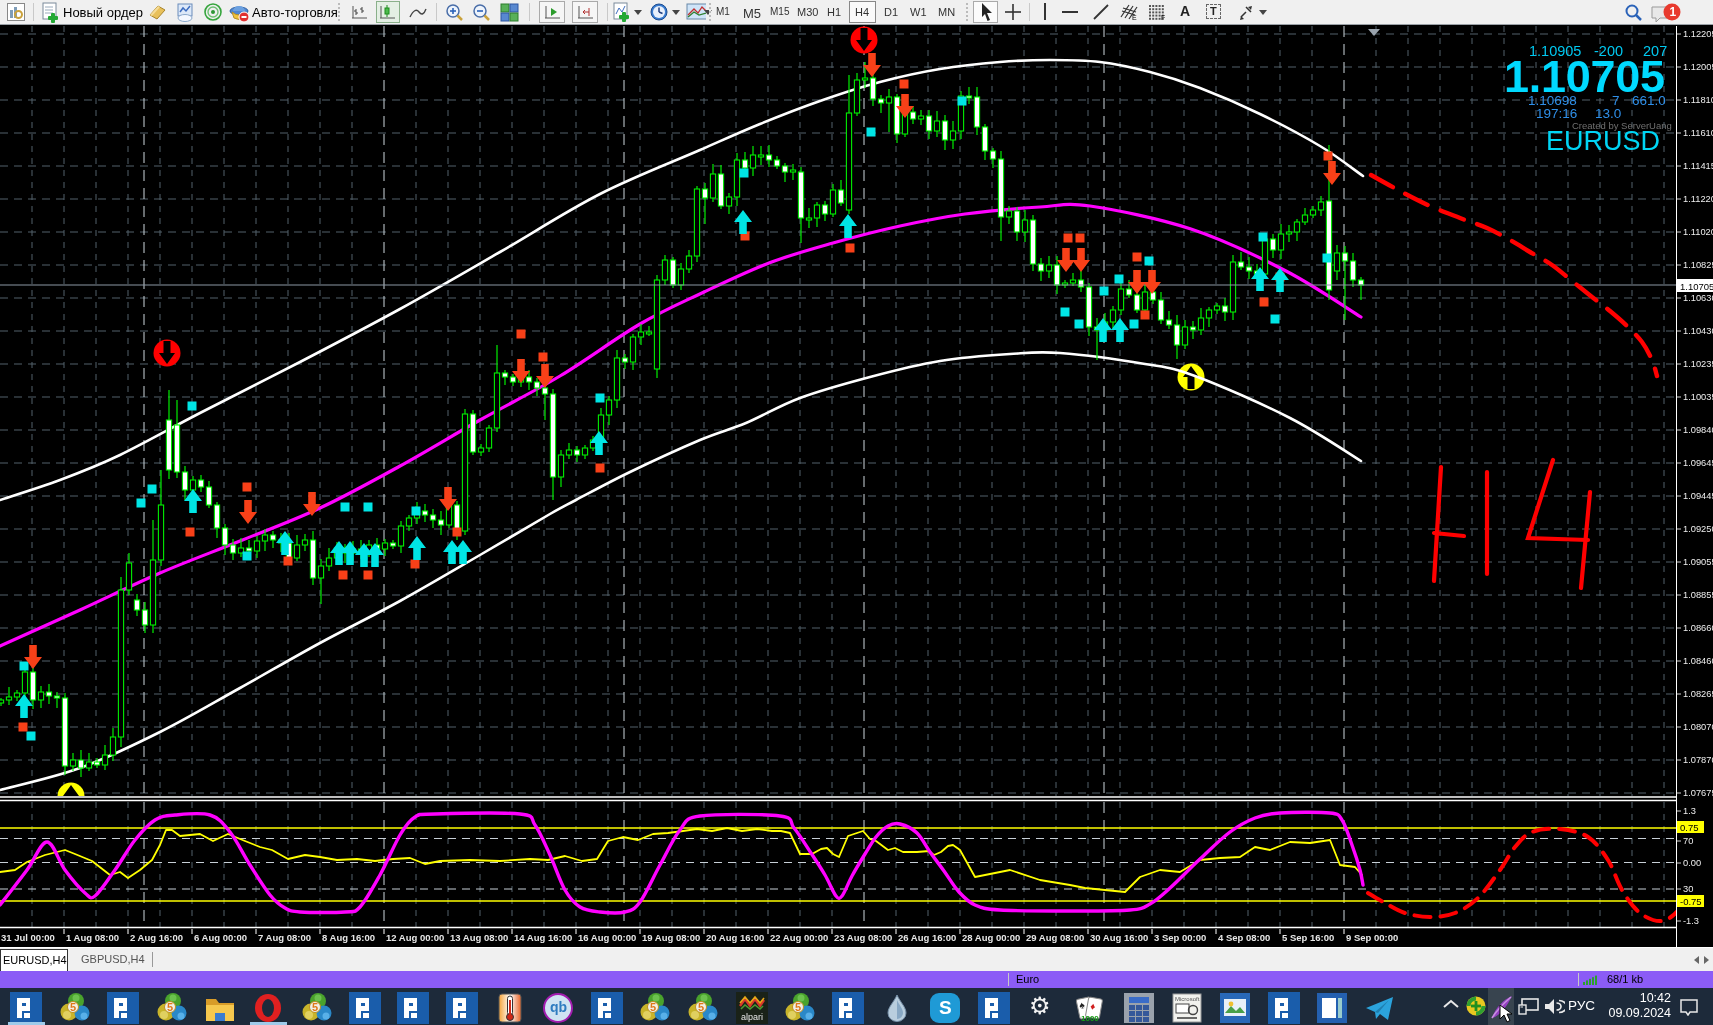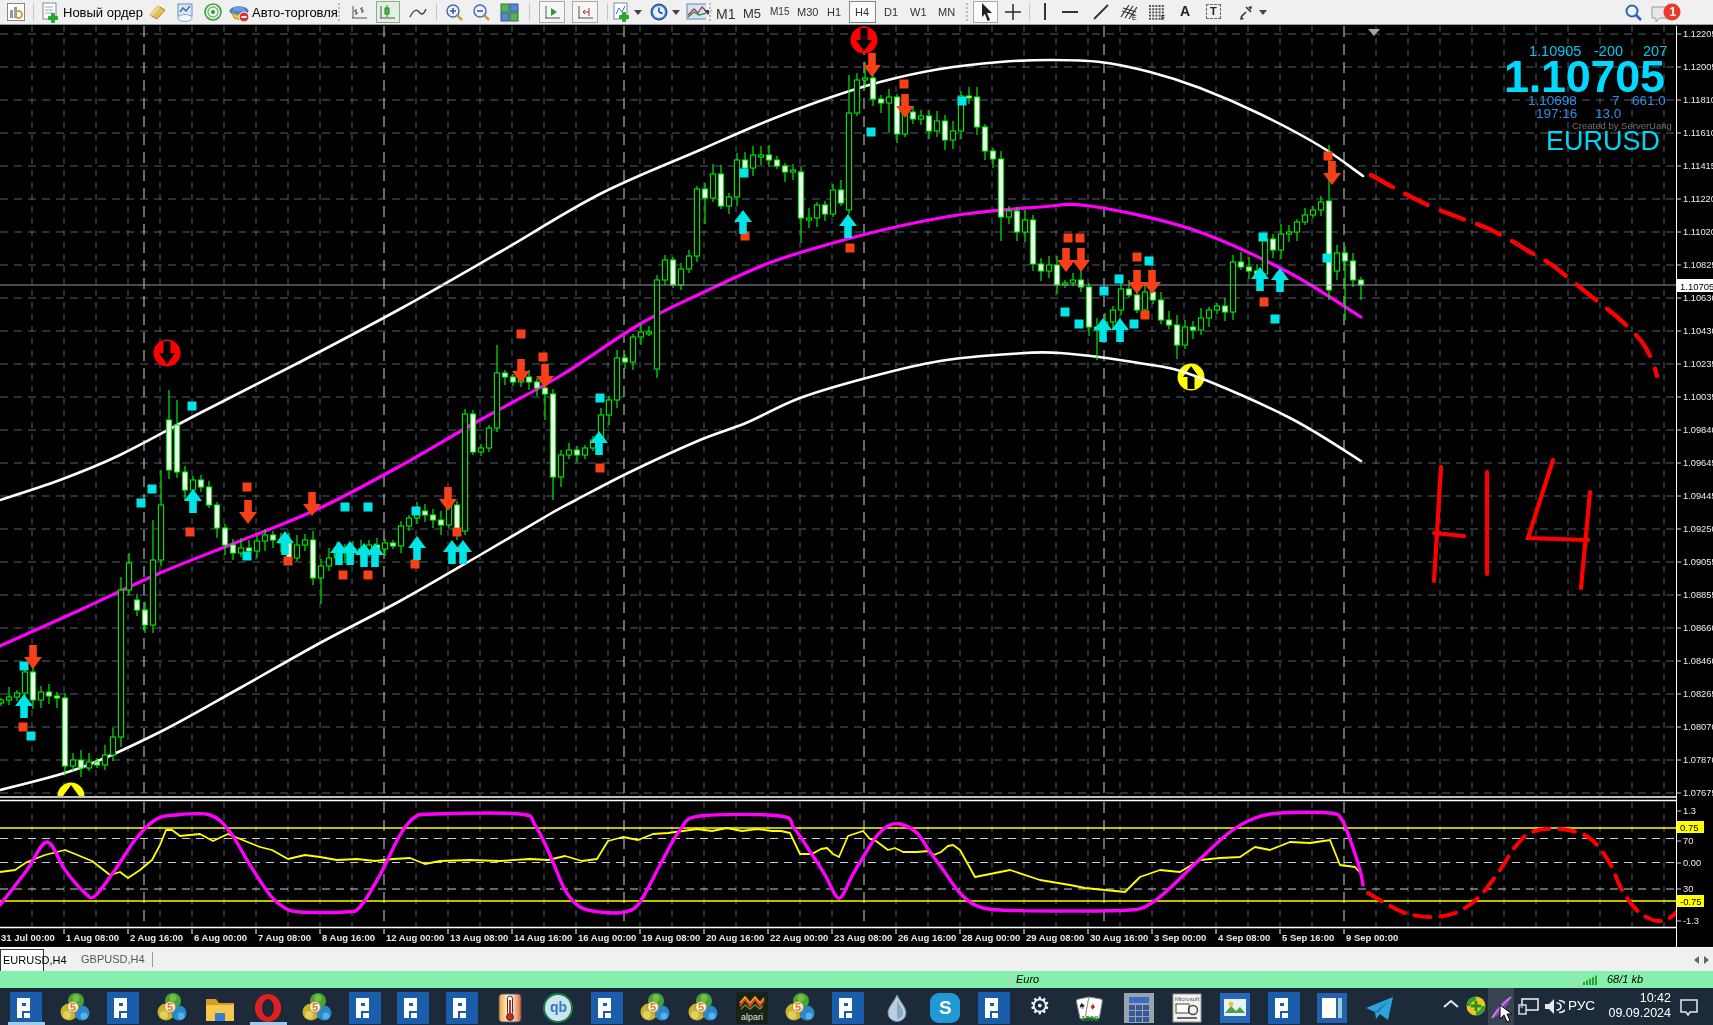--- a/index.html
+++ b/index.html
@@ -104,21 +104,21 @@
       <line x1="9" y1="9" x2="12.5" y2="10.5" stroke="#204080" stroke-width="1.5"></line>
     </svg>
     <div style="position:absolute;left:672px;top:10px;width:0;height:0;border-left:4px solid transparent;border-right:4px solid transparent;border-top:5px solid #444"></div>
     <svg style="position:absolute;left:686px;top:3px" width="20" height="17">
       <rect x="1" y="1" width="20" height="15" fill="#cfe4f8" stroke="#6888a8"></rect>
       <path d="M2,12 L8,6 L12,10 L16,4 L20,8" fill="none" stroke="#c03030" stroke-width="1.3"></path>
       <path d="M2,14 L8,9 L13,12 L20,10" fill="none" stroke="#308030" stroke-width="1.3"></path>
     </svg>
     <div style="position:absolute;left:704px;top:10px;width:0;height:0;border-left:4px solid transparent;border-right:4px solid transparent;border-top:5px solid #444"></div>
     <div style="position:absolute;left:709px;top:3px;width:2px;height:18px;background:repeating-linear-gradient(#bbb 0 2px,#f0f0f0 2px 4px)"></div>
-    <span style="position:absolute;left:716px;top:6px;font-size:14px;color:#333">M1</span>
+    <span style="position:absolute;left:716px;top:6px;font-size:10px;color:#333">M1</span>
     <span style="position:absolute;left:743px;top:6px;font-size:13px;color:#333">M5</span>
     <span style="position:absolute;left:770px;top:6px;font-size:10px;color:#333">M15</span>
     <span style="position:absolute;left:797px;top:6px;font-size:11px;color:#333">M30</span>
     <span style="position:absolute;left:827px;top:6px;font-size:11px;color:#333">H1</span>
     <div style="position:absolute;left:849px;top:1px;width:27px;height:22px;background:#fafafa;border:1px solid #888"></div>
     <span style="position:absolute;left:855px;top:6px;font-size:11px;color:#333">H4</span>
     <span style="position:absolute;left:884px;top:6px;font-size:11px;color:#333">D1</span>
     <span style="position:absolute;left:910px;top:6px;font-size:11px;color:#333">W1</span>
     <span style="position:absolute;left:938px;top:6px;font-size:11px;color:#333">MN</span>
     <div style="position:absolute;left:966px;top:3px;width:2px;height:18px;background:repeating-linear-gradient(#bbb 0 2px,#f0f0f0 2px 4px)"></div>
@@ -904,29 +904,29 @@
 <line x1="1152" y1="929" x2="1152" y2="934" stroke="#fff" stroke-width="1"></line>
 <text x="1154" y="941" font-size="9.5" font-weight="bold" fill="#e8e8e8" font-family="Liberation Sans, sans-serif">3 Sep 00:00</text>
 <line x1="1216" y1="929" x2="1216" y2="934" stroke="#fff" stroke-width="1"></line>
 <text x="1218" y="941" font-size="9.5" font-weight="bold" fill="#e8e8e8" font-family="Liberation Sans, sans-serif">4 Sep 08:00</text>
 <line x1="1280" y1="929" x2="1280" y2="934" stroke="#fff" stroke-width="1"></line>
 <text x="1282" y="941" font-size="9.5" font-weight="bold" fill="#e8e8e8" font-family="Liberation Sans, sans-serif">5 Sep 16:00</text>
 <line x1="1344" y1="929" x2="1344" y2="934" stroke="#fff" stroke-width="1"></line>
 <text x="1346" y="941" font-size="9.5" font-weight="bold" fill="#e8e8e8" font-family="Liberation Sans, sans-serif">9 Sep 00:00</text>
 </svg>
 <div style="position:absolute;left:0;top:947px;width:1713px;height:24px;background:#f0f0f0;border-top:1px solid #fff;font-family:'Liberation Sans', sans-serif;">
-    <div style="position:absolute;left:0px;top:1px;width:44px;height:22px;background:#fff;border:1px solid #333;border-bottom:none;padding-left:9px;">
+    <div style="position:absolute;left:0px;top:1px;width:68px;height:22px;background:#fff;border:1px solid #333;border-bottom:none;padding-left:9px;">
       <span style="position:absolute;left:2px;top:4px;font-size:11px;color:#000">EURUSD,H4</span>
     </div>
     <span style="position:absolute;left:81px;top:5px;font-size:11px;color:#555">GBPUSD,H4</span>
     <div style="position:absolute;left:152px;top:4px;width:1px;height:15px;background:#999"></div>
     <div style="position:absolute;right:14px;top:8px;width:0;height:0;border-top:4px solid transparent;border-bottom:4px solid transparent;border-right:5px solid #666"></div>
     <div style="position:absolute;right:4px;top:8px;width:0;height:0;border-top:4px solid transparent;border-bottom:4px solid transparent;border-left:5px solid #666"></div>
   </div>
-<div style="position:absolute;left:0;top:971px;width:1713px;height:17px;background:#86efac;font-family:'Liberation Sans', sans-serif;font-style:italic;">
+<div style="position:absolute;left:0;top:971px;width:1713px;height:17px;background:#8b5cf6;font-family:'Liberation Sans', sans-serif;">
     <div style="position:absolute;left:1008px;top:2px;width:1px;height:13px;background:#c8c8c8"></div>
     <span style="position:absolute;left:1016px;top:2px;font-size:11px;color:#000">Euro</span>
     <div style="position:absolute;left:1578px;top:2px;width:1px;height:13px;background:#c8c8c8"></div>
     <svg style="position:absolute;left:1583px;top:3px" width="22" height="11">
       <rect x="0" y="8.0" width="2" height="3.0" fill="#2ca02c"></rect>
       <rect x="3" y="6.4" width="2" height="4.6" fill="#2ca02c"></rect>
       <rect x="6" y="4.8" width="2" height="6.2" fill="#2ca02c"></rect>
       <rect x="9" y="3.1999999999999993" width="2" height="7.800000000000001" fill="#2ca02c"></rect>
       <rect x="12" y="1.5999999999999996" width="2" height="9.4" fill="#2ca02c"></rect>
     </svg>
@@ -1013,21 +1013,21 @@
           <stop offset="0" stop-color="#f6a43a"></stop>
           <stop offset="0.5" stop-color="#fff"></stop>
           <stop offset="1" stop-color="#e86428"></stop>
         </linearGradient>
       </defs>
       <rect x="5" y="2" width="22" height="28" rx="3" fill="url(#thg)" stroke="#555"></rect>
       <rect x="13.5" y="4" width="5" height="19" rx="2.5" fill="#fff" stroke="#333"></rect>
       <circle cx="16" cy="25" r="3.5" fill="#d02818" stroke="#333"></circle>
       <rect x="15" y="8" width="2" height="16" fill="#d02818"></rect>
     </svg>
-    <div style="position:absolute;left:543px;top:5px;width:30px;height:30px;border-radius:50%;background:#cfe3f2;border:2px solid #15803d">
+    <div style="position:absolute;left:543px;top:5px;width:30px;height:30px;border-radius:50%;background:#cfe3f2;border:2px solid #a21caf">
       <span style="position:absolute;left:5px;top:4px;font-size:14px;font-weight:bold;color:#2f7cc0">qb</span>
     </div>
     <div style="position:absolute;left:591px;top:4px;width:32px;height:32px;background:#1a5dab">
       <div style="position:absolute;left:7px;top:6px;width:13px;height:5px;background:#fff"></div>
       <div style="position:absolute;left:7px;top:6px;width:5px;height:20px;background:#fff"></div>
       <div style="position:absolute;left:16px;top:6px;width:4px;height:13px;background:#fff"></div>
       <div style="position:absolute;left:12px;top:14px;width:8px;height:5px;background:#fff"></div>
       <div style="position:absolute;left:14px;top:21px;width:6px;height:5px;background:#fff"></div>
     </div>
     <svg style="position:absolute;left:639px;top:4px" width="32" height="32">

